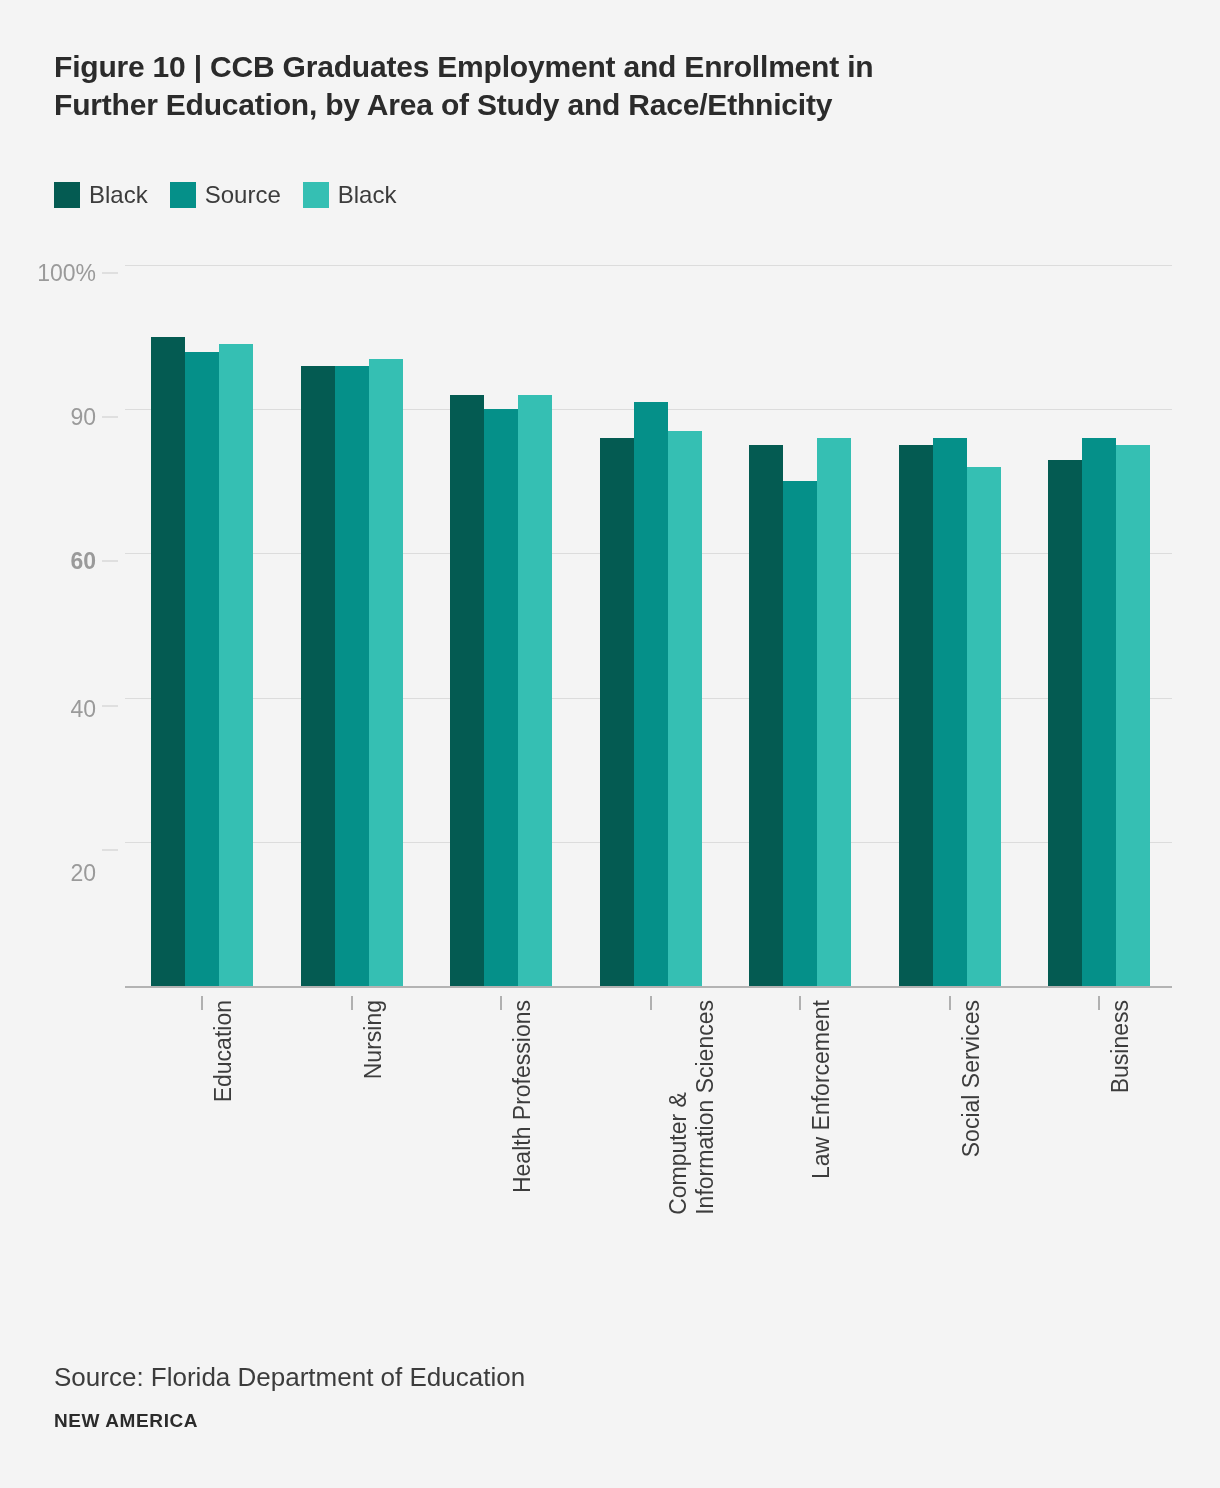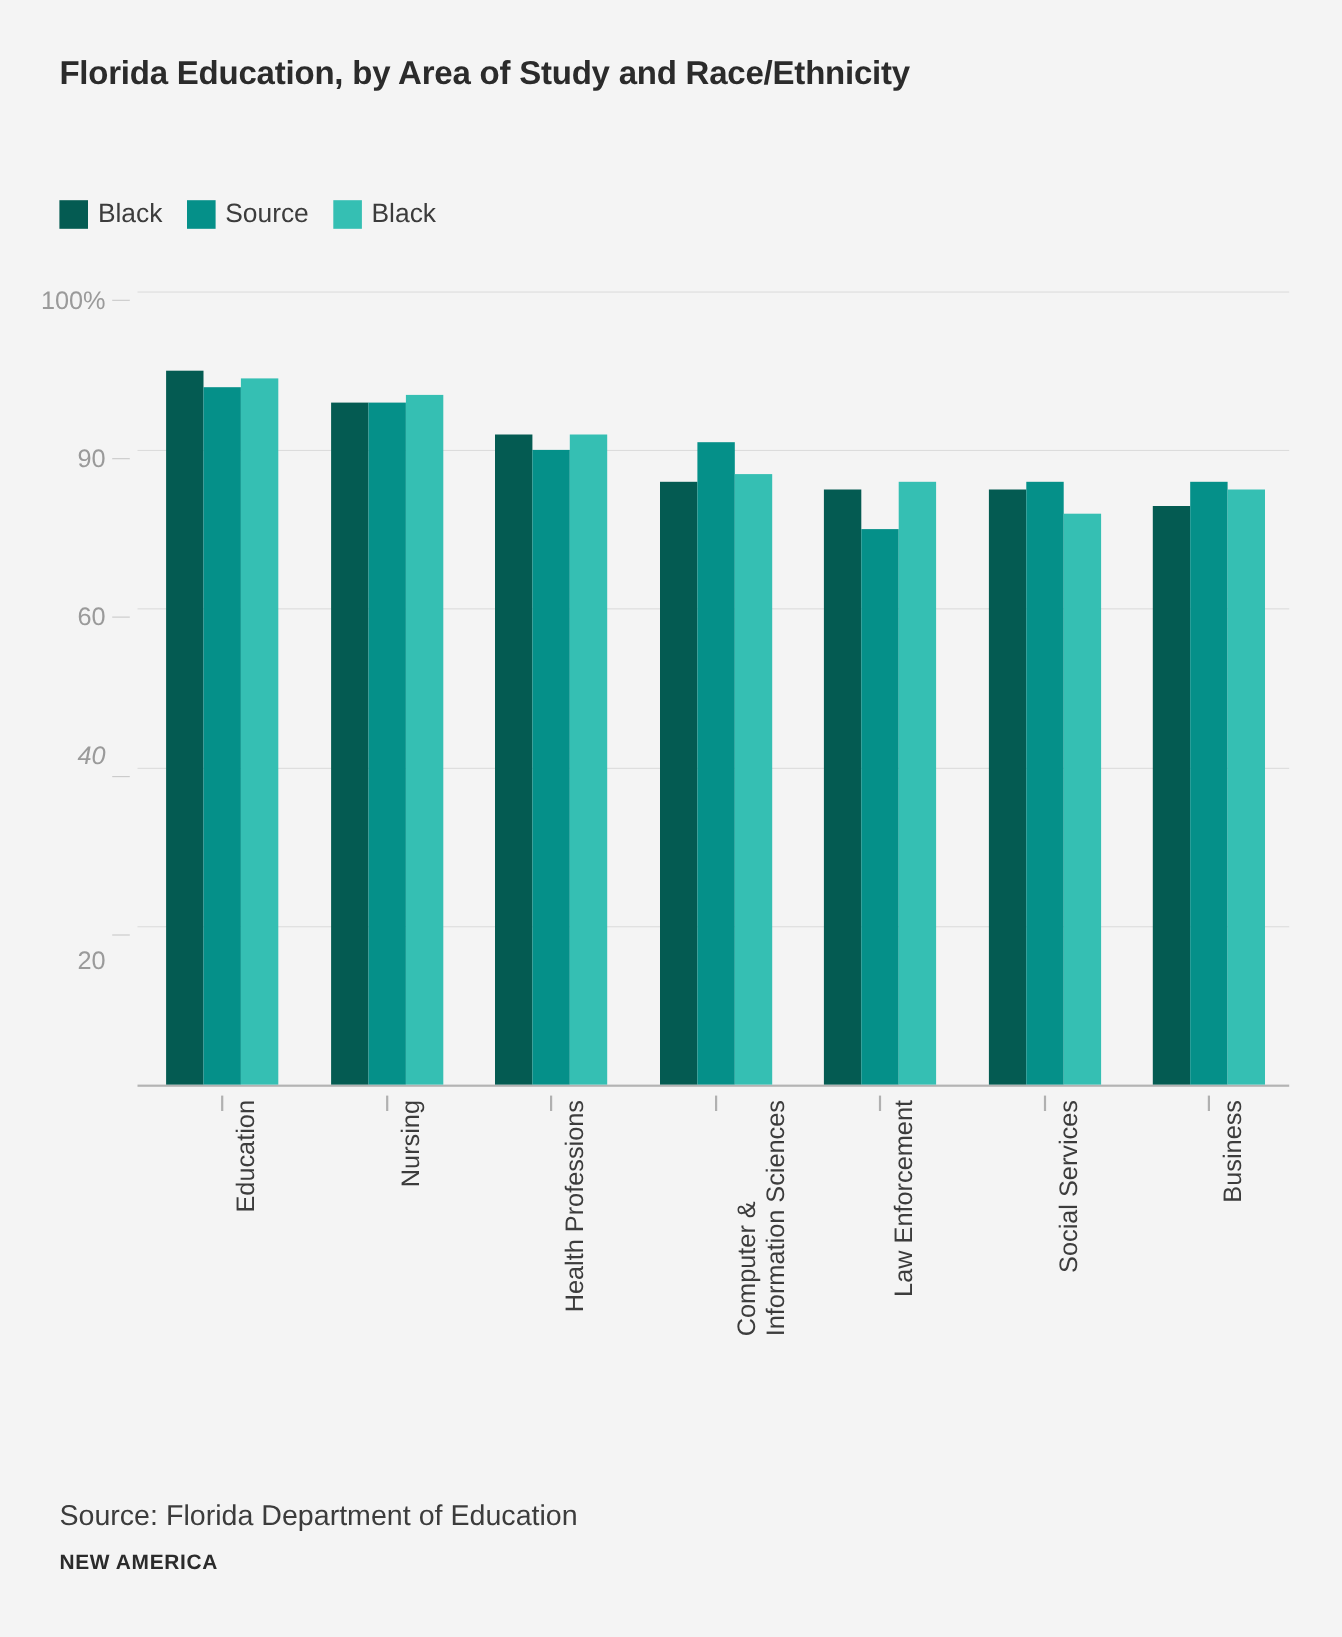--- a/index.html
+++ b/index.html
@@ -172,21 +172,22 @@
     letter-spacing: 0.6px;
     color: #2b2b2b;
   }
 </style>
 </head>
 <body>
 
 <div id="figure">
 
   <div id="title-block">
-    <div class="title-line">Florida Education, by Area of Study and Race/Ethnicity</div>
+    <div class="title-line">Figure 10 | CCB Graduates Employment and Enrollment in</div>
+    <div class="title-line">Further Education, by Area of Study and Race/Ethnicity</div>
   </div>
 
   <div id="legend">
       <div class="legend-item">
         <span class="legend-swatch" style="background: rgb(4, 91, 82);"></span>
         <span class="legend-label">Black</span>
       </div>
       <div class="legend-item">
         <span class="legend-swatch" style="background: rgb(5, 144, 137);"></span>
         <span class="legend-label">Source</span>
@@ -195,23 +196,23 @@
         <span class="legend-swatch" style="background: rgb(53, 191, 179);"></span>
         <span class="legend-label">Black</span>
       </div>
     </div>
 
   <div id="ylabels">
       <div class="ylabel" style="top: 8px;">100%</div>
       <div class="ytick" style="top: 8px;"></div>
       <div class="ylabel" style="top: 152.2px;">90</div>
       <div class="ytick" style="top: 152.2px;"></div>
-      <div class="ylabel" style="top: 296.4px;">60</div>
+      <div class="ylabel" style="top: 296.4px; font-weight: bold;">60</div>
       <div class="ytick" style="top: 296.4px;"></div>
-      <div class="ylabel" style="top: 422px; font-style: italic;">40</div>
+      <div class="ylabel" style="top: 444px;">40</div>
       <div class="ytick" style="top: 440.6px;"></div>
       <div class="ylabel" style="top: 584.8px; margin-top: 23px;">20</div>
       <div class="ytick" style="top: 584.8px;"></div>
     </div>
 
   <div id="plot">
     <div id="gridlines">
         <div class="gridline" style="top: 0px;"></div>
         <div class="gridline" style="top: 144.2px;"></div>
         <div class="gridline" style="top: 288.4px;"></div>

